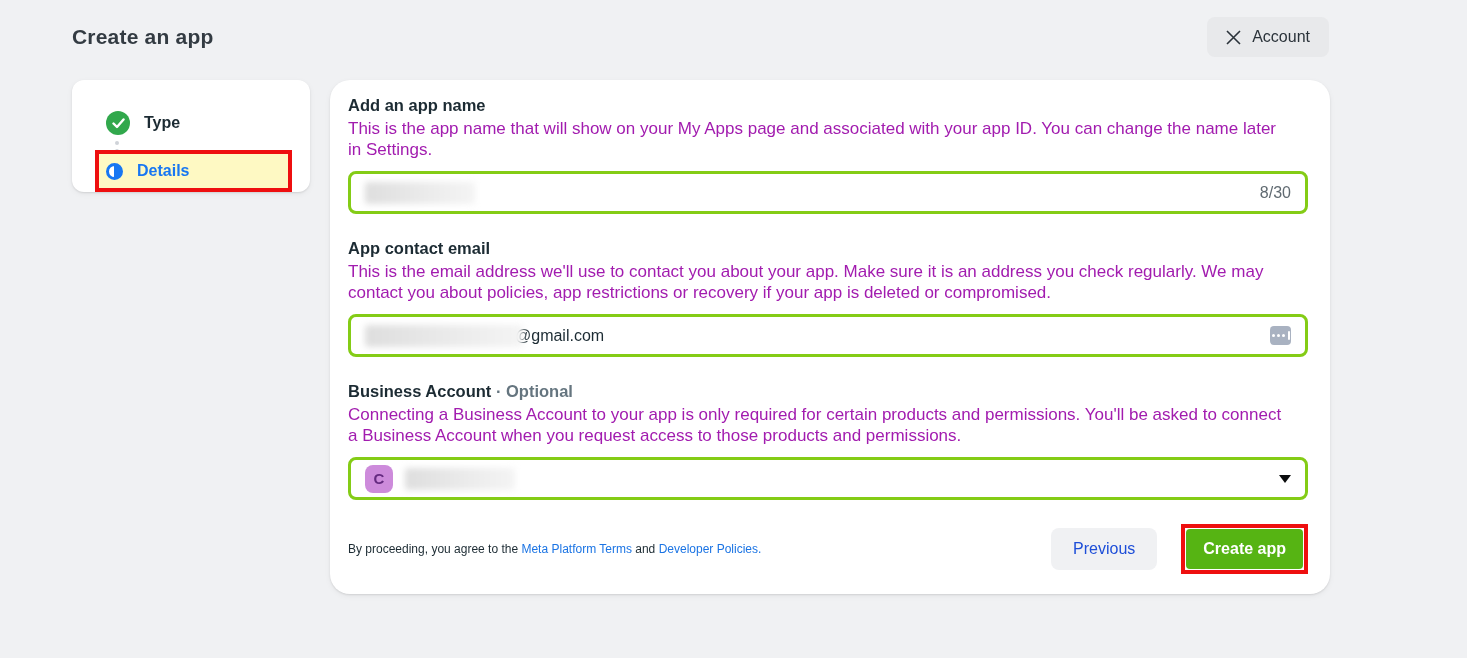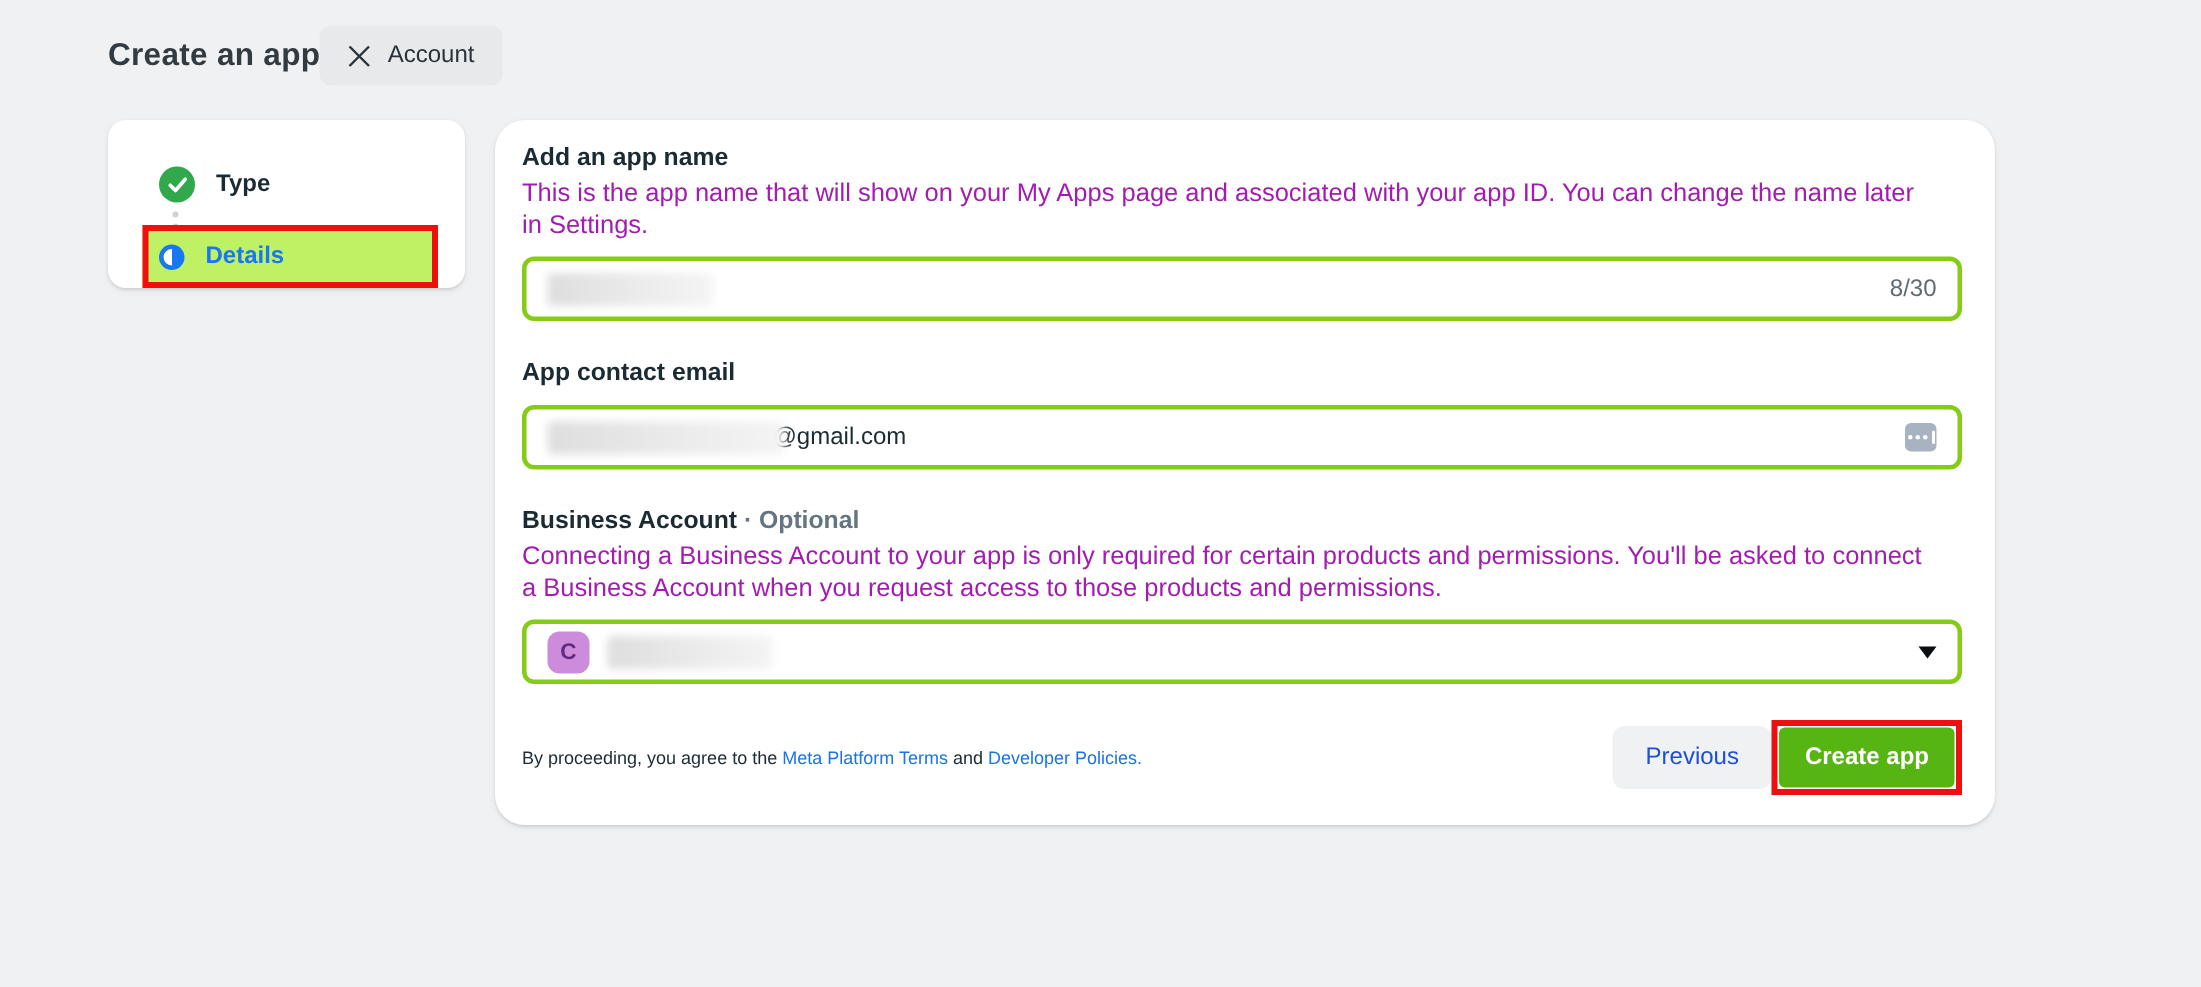--- a/index.html
+++ b/index.html
@@ -8,21 +8,21 @@
     background:#f0f1f3;
     font-family:"Liberation Sans", sans-serif;
     color:#1c2b33;
     overflow:hidden;
   }
   .page { position:relative; width:1467px; height:658px; }
 
   
   .header {
     position:absolute; top:17px; left:72px; right:138px;
-    display:flex; justify-content:flex-start; align-items:center;
+    display:flex; justify-content:space-between; align-items:center;
   }
   .title { font-size:21px; font-weight:bold; color:#333b42; letter-spacing:.2px; }
   .cancel-btn {
     display:flex; align-items:center; gap:11px;
     background:#e8e9eb; border:none; border-radius:8px;
     padding:11px 19px; font-size:16px; color:#2b333a;
     font-family:inherit; cursor:pointer;
   }
   .x-icon { width:15px; height:15px; display:block; }
 
@@ -41,21 +41,21 @@
   .check-circle {
     width:24px; height:24px; border-radius:50%;
     background:#31a84c; display:flex; align-items:center; justify-content:center; flex:0 0 auto;
   }
   .step-label { font-size:16px; font-weight:bold; color:#1c2b33; }
   .dot { position:absolute; left:43px; width:4px; height:4px; border-radius:50%; background:#cfd3d8; }
   .dot1 { top:61px; }
   .dot2 { top:69px; }
   .red-box {
     position:absolute; top:70px; left:23px; width:197px; height:42px;
-    border:4px solid #ee0f0f; background:#bef264;
+    border:4px solid #ee0f0f; background:#fef9c3;
   }
   .step-details { height:100%; padding-left:7px; }
   .half-circle {
     width:17px; height:17px; border-radius:50%;
     border:3px solid #1877f2; flex:0 0 auto;
     background:linear-gradient(90deg, #fff 50%, #1877f2 50%);
   }
   .step-label-active { font-size:16px; font-weight:bold; color:#1877f2; }
 
   
@@ -106,21 +106,21 @@
 
   
   .footer { margin-top:24px; display:flex; align-items:center; }
   .terms { font-size:12px; color:#1c2b33; }
   .terms a { color:#1b74e4; text-decoration:none; cursor:pointer; }
   .prev-btn {
     margin-left:auto; background:#f0f1f3; border:none; border-radius:8px;
     padding:12px 22px; font-size:16px; color:#1d4ed8; font-family:inherit; cursor:pointer;
   }
   .red-box-btn {
-    margin-left:0; display:inline-block;
+    margin-left:24px; display:inline-block;
     border:4px solid #ee0f0f; padding:1px;
   }
   .create-btn {
     background:#56b413; border:none; border-radius:4px;
     padding:11px 17px; font-size:16px; font-weight:bold; color:#fff;
     font-family:inherit; cursor:pointer;
   }
 </style>
 </head>
 <body>
@@ -164,20 +164,21 @@
         <h2 class="field-label">Add an app name</h2>
         <p class="field-desc">This is the app name that will show on your My Apps page and associated with your app ID. You can change the name later in Settings.</p>
         <div class="input">
           <span class="redacted w110"></span>
           <span class="counter">8/30</span>
         </div>
       </section>
 
       <section class="field">
         <h2 class="field-label">App contact email</h2>
+        <p class="field-desc">This is the email address we'll use to contact you about your app. Make sure it is an address you check regularly. We may contact you about policies, app restrictions or recovery if your app is deleted or compromised.</p>
         <div class="input">
           <span class="redacted w160"></span>
           <span class="email-visible">@gmail.com</span>
           <span class="autofill-icon">
             <i></i>
               <i></i>
               <i></i>
               <span class="bar"></span>
           </span>
         </div>

